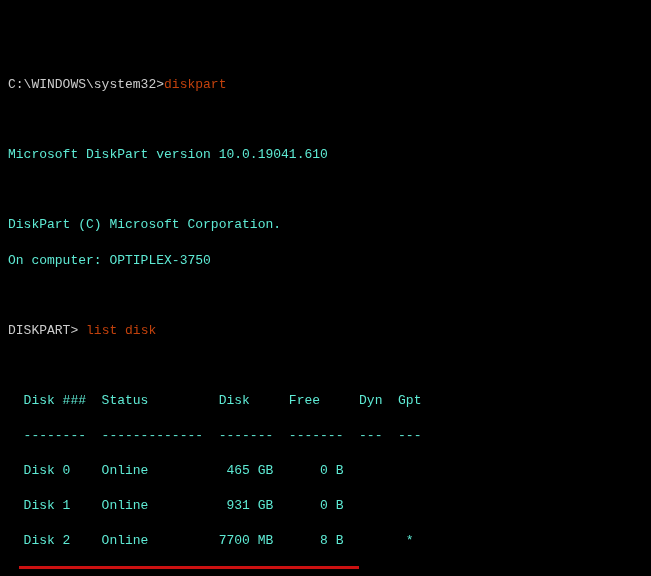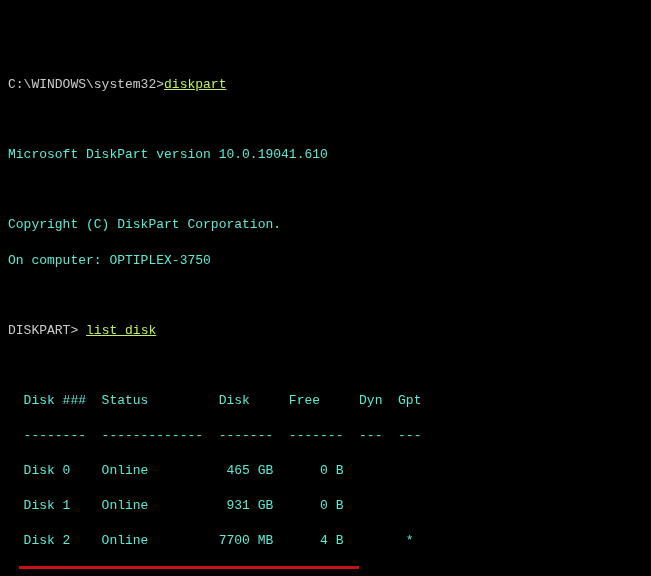--- a/index.html
+++ b/index.html
@@ -9,21 +9,21 @@
     font-family: Consolas, "Courier New", monospace;
     font-size: 13px;
     line-height: 1.35;
     padding: 6px 8px;
     width: 651px;
     height: 576px;
     overflow: hidden;
     white-space: pre;
   }
   .white { color: #5eead4; }
-  .yellow { color: #bef264; text-decoration: underline; }
+  .yellow { color: #c2410c; }
   .prompt { color: #ccc; }
   .underline {
     height: 3px;
     background: #cc1111;
     width: 340px;
     margin-left: 11px;
     margin-top: -1px;
     margin-bottom: 2px;
   }
   .row { display: block; }
@@ -31,30 +31,30 @@
 </style>
 </head>
 <body>
 
 
 
 <span class="row"><span class="prompt">C:\WINDOWS\system32&gt;</span><span class="yellow">diskpart</span></span>
 <div class="blank"></div>
 <span class="row white">Microsoft DiskPart version 10.0.19041.610</span>
 <div class="blank"></div>
-<span class="row white">Copyright (C) DiskPart Corporation.</span>
+<span class="row white">DiskPart (C) Microsoft Corporation.</span>
 <span class="row white">On computer: OPTIPLEX-3750</span>
 <div class="blank"></div>
 <span class="row"><span class="prompt">DISKPART&gt;</span> <span class="yellow">list disk</span></span>
 <div class="blank"></div>
 <span class="row white">  Disk ###  Status         Disk     Free     Dyn  Gpt</span>
 <span class="row white">  --------  -------------  -------  -------  ---  ---</span>
 <span class="row white">  Disk 0    Online          465 GB      0 B</span>
 <span class="row white">  Disk 1    Online          931 GB      0 B</span>
-<span class="row white">  Disk 2    Online         7700 MB      4 B        *</span>
+<span class="row white">  Disk 2    Online         7700 MB      8 B        *</span>
 <div class="underline"></div>
 
 
 
 
 
 
 
 
 

